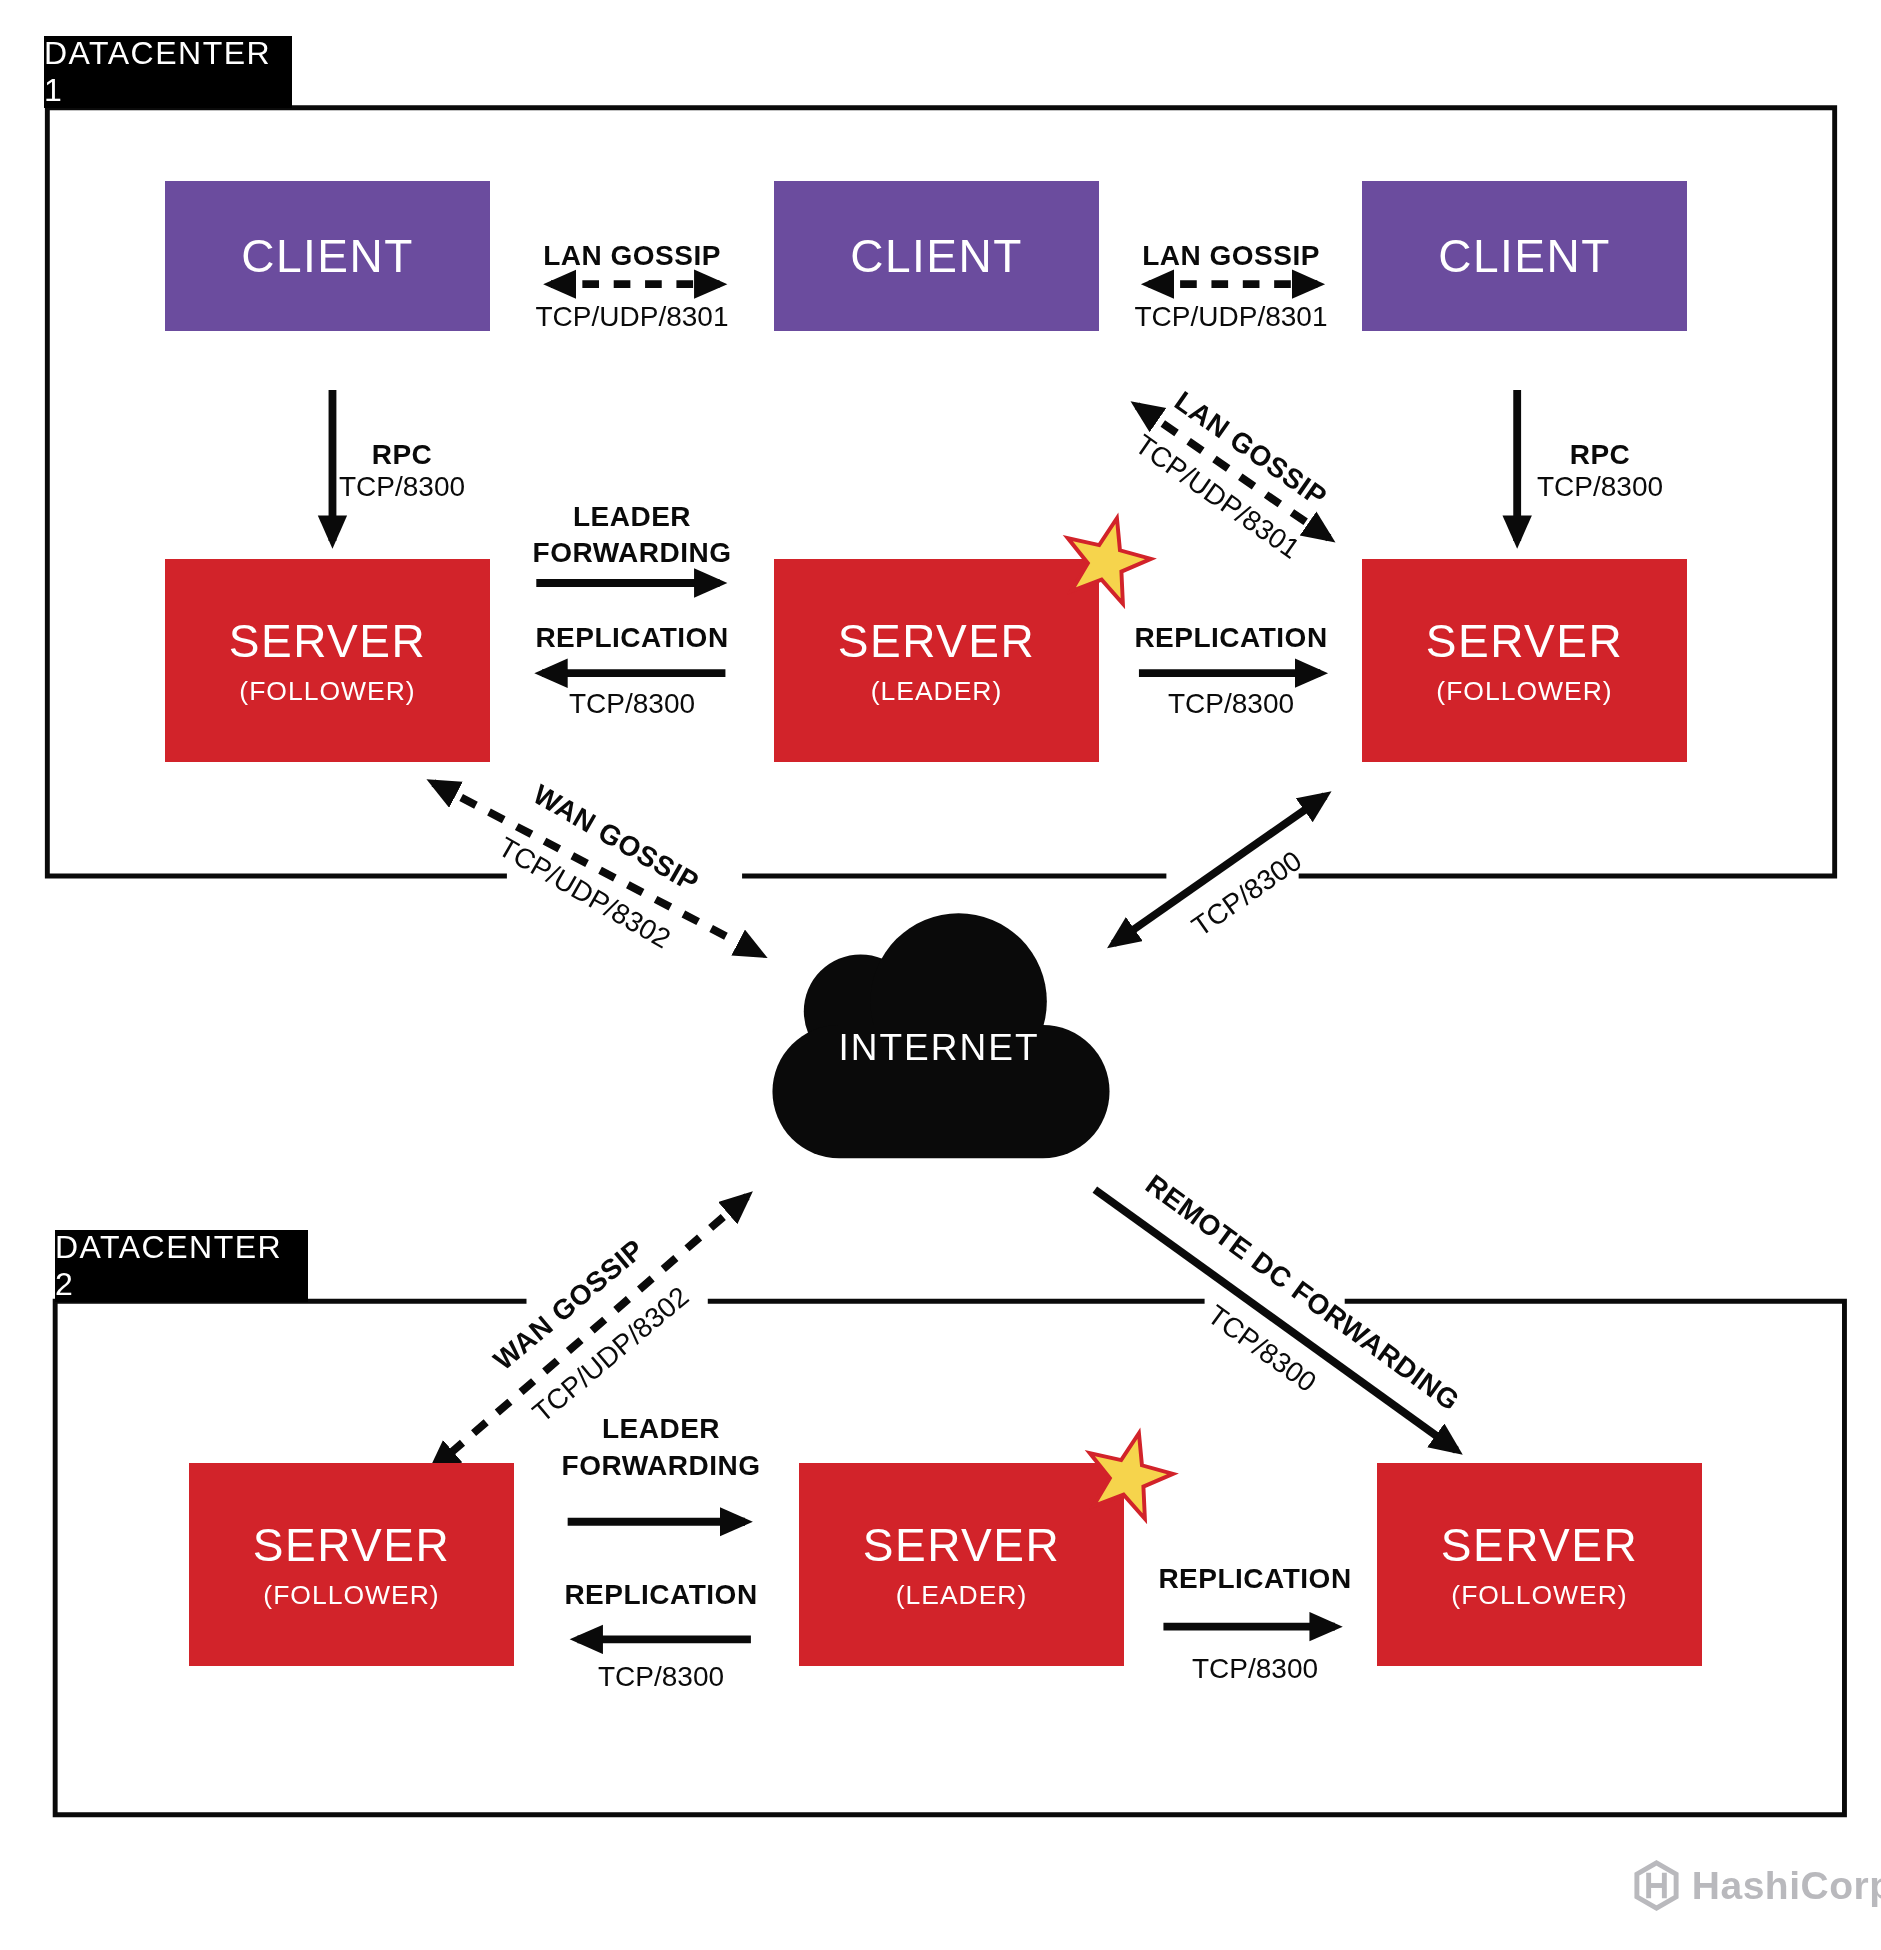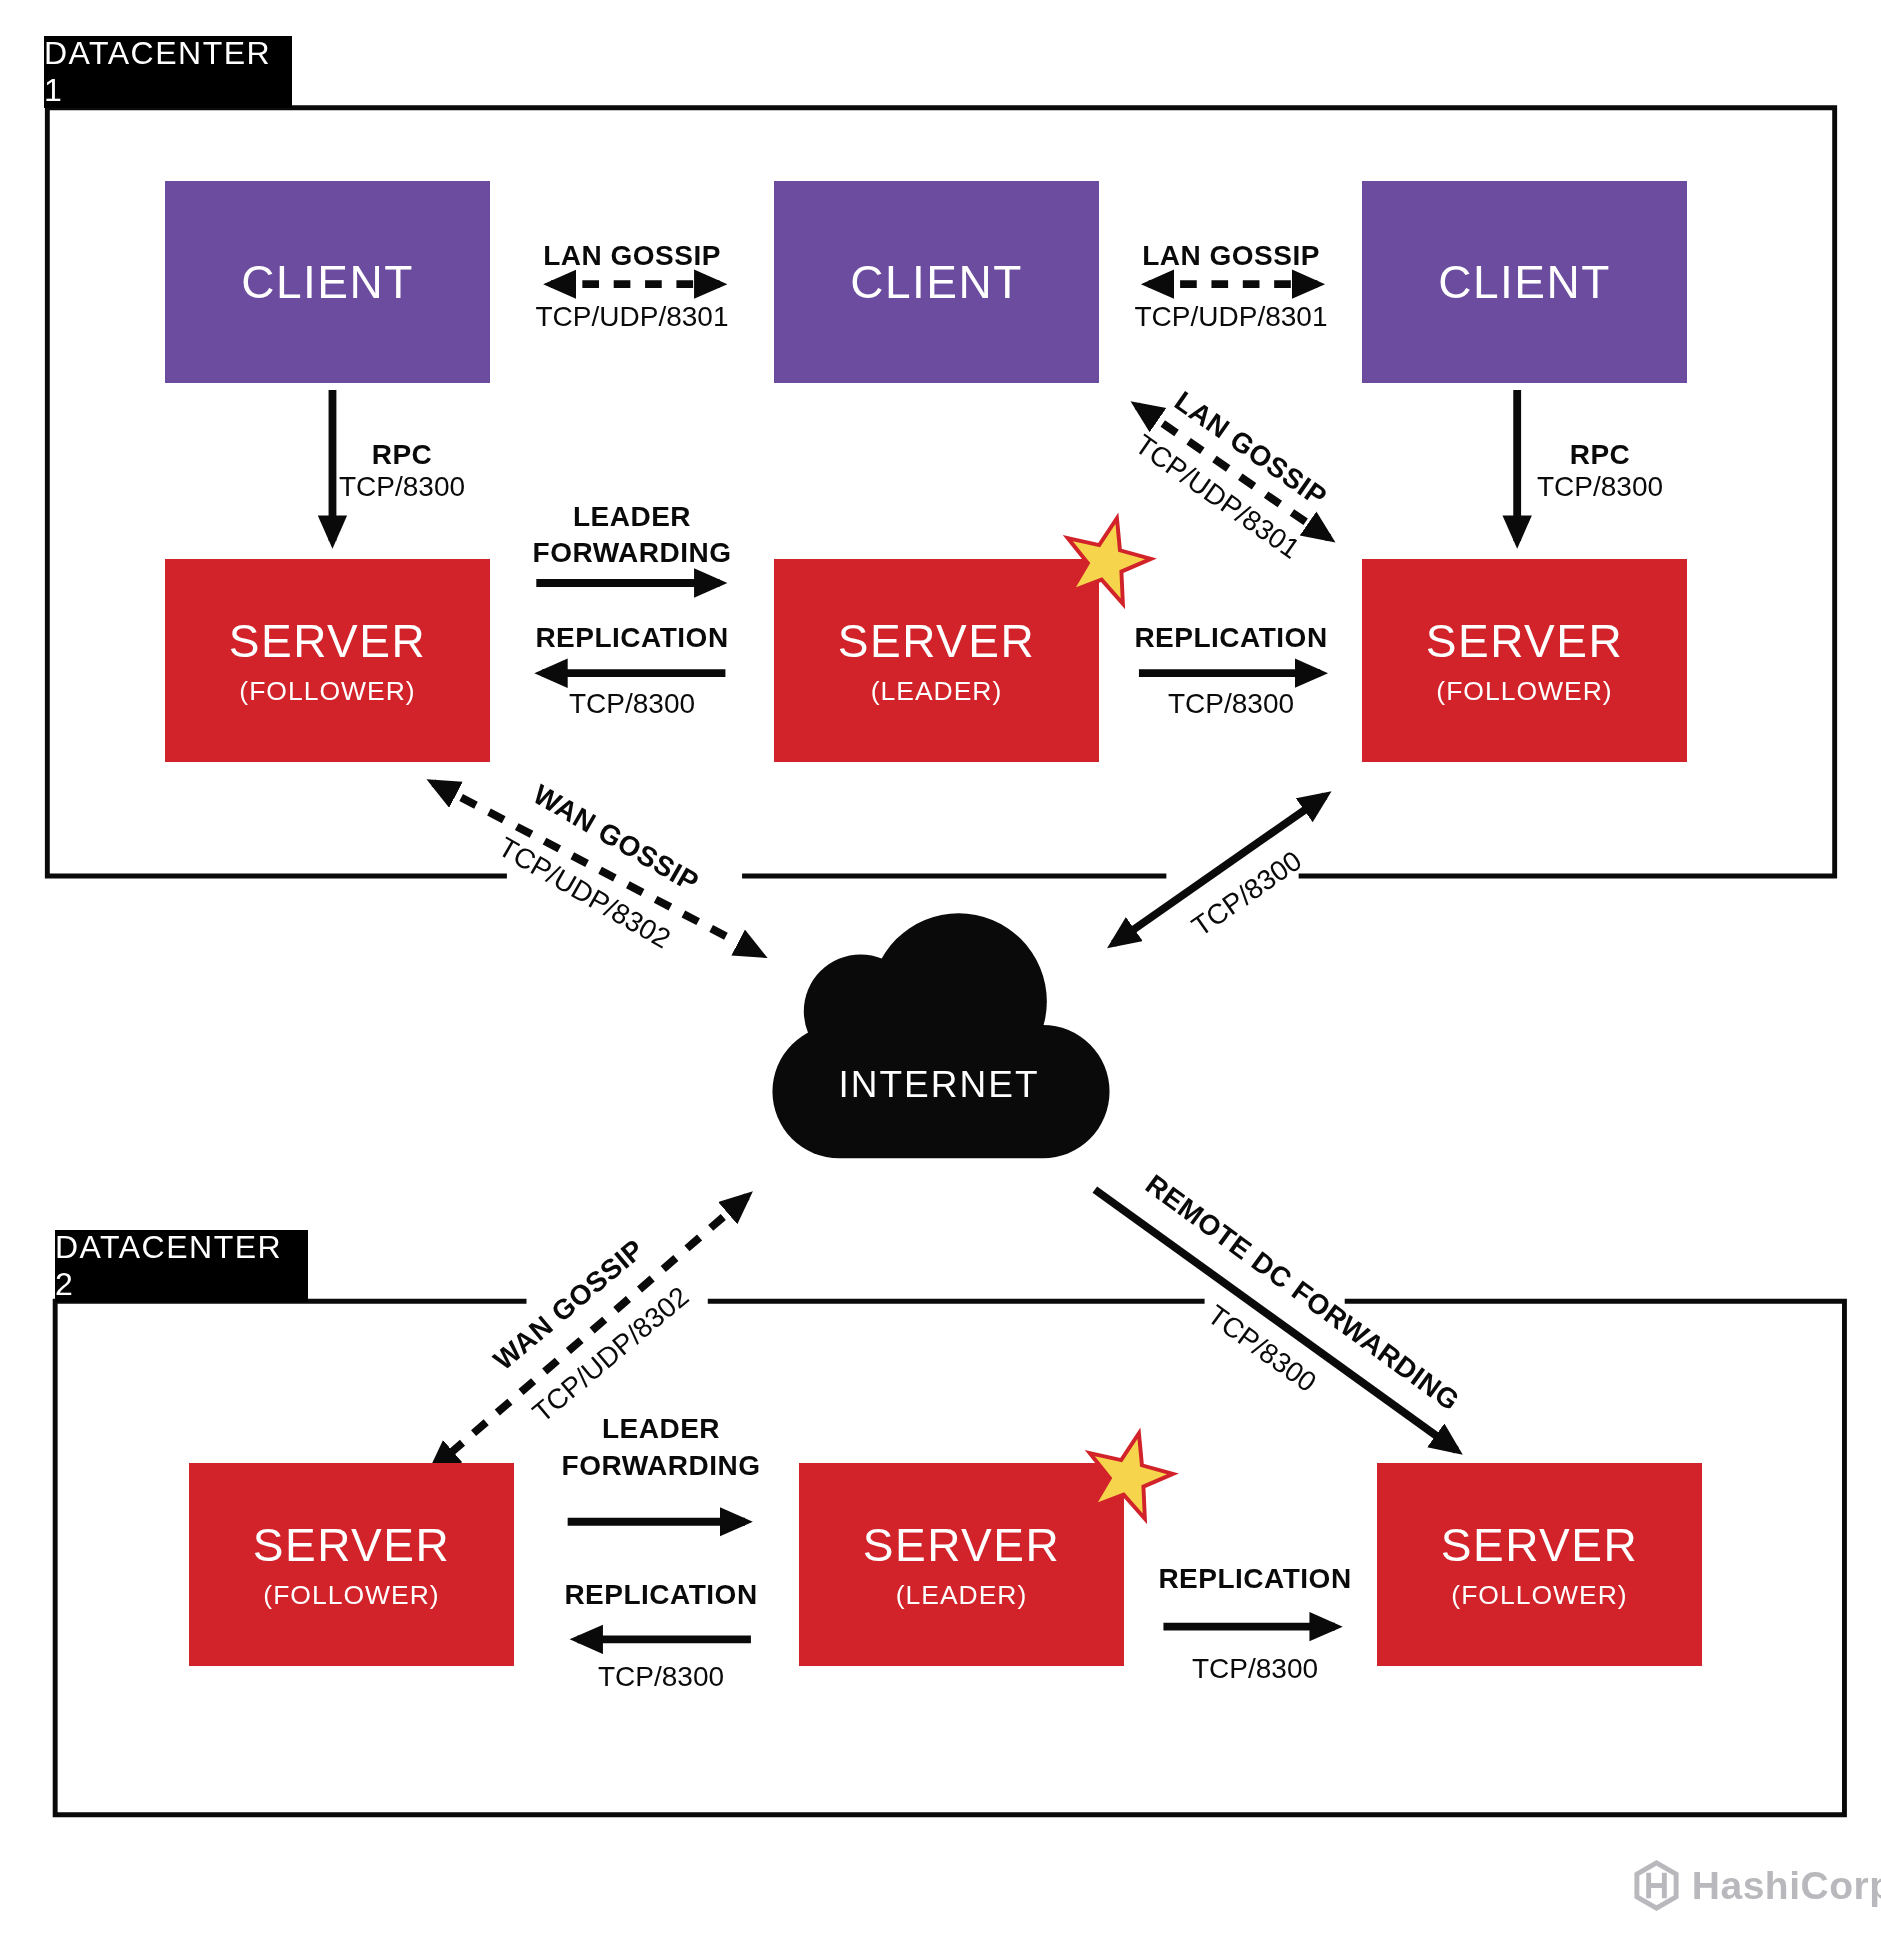--- a/index.html
+++ b/index.html
@@ -7,21 +7,21 @@
           font-family:"Liberation Sans", sans-serif;color:#0a0a0a;}
   svg{display:block;}
   #wires{position:absolute;left:0;top:0;}
   .frame{fill:none;stroke:var(--ink);stroke-width:5;}
   .solid{fill:none;stroke:var(--ink);stroke-width:8;}
   .dashed{fill:none;stroke:var(--ink);stroke-width:8;stroke-dasharray:17 15;}
   .cloudfill{fill:var(--ink);}
   .tab{position:absolute;background:#000;color:#fff;display:flex;align-items:center;justify-content:center;
        font-size:32px;letter-spacing:1.5px;}
   .box{position:absolute;display:flex;flex-direction:column;align-items:center;justify-content:center;color:#fff;}
-  .client{background:var(--client);width:325px;height:202px;}
+  .client{background:var(--client);width:325px;height:150px;}
   .server{background:var(--server);width:325px;height:203px;}
   .box-label{font-size:46px;letter-spacing:1.5px;}
   .box-role{font-size:26.5px;letter-spacing:1px;margin-top:7.8px;}
   .elabel{position:absolute;transform:translate(-50%,-50%);white-space:nowrap;text-align:center;}
   .ename{font-weight:700;font-size:28px;letter-spacing:0.5px;color:var(--ink);}
   .eport{font-size:28px;color:var(--ink);}
   .rot{position:absolute;white-space:nowrap;text-align:center;}
   .starwrap{position:absolute;transform:translate(-50%,-50%);}
   .star{fill:var(--star);stroke:var(--star-stroke);stroke-width:4;}
   .internet-label{position:absolute;transform:translate(-50%,-50%);color:#fff;font-size:37px;letter-spacing:2px;}
@@ -168,21 +168,21 @@
     <div class="eport">TCP/8300</div>
   </div>
 
   <div class="elabel ename" style="left:661px;top:1429px;">LEADER</div>
   <div class="elabel ename" style="left:661px;top:1466px;">FORWARDING</div>
   <div class="elabel ename" style="left:661px;top:1595px;">REPLICATION</div>
   <div class="elabel eport" style="left:661px;top:1677px;">TCP/8300</div>
   <div class="elabel ename" style="left:1255px;top:1579px;">REPLICATION</div>
   <div class="elabel eport" style="left:1255px;top:1669px;">TCP/8300</div>
 
-  <div class="internet-label" style="left:939px;top:1048px;margin-top:37px;">INTERNET</div>
+  <div class="internet-label" style="left:939px;top:1048px;">INTERNET</div>
 
   <div class="logo" style="left:1631px;top:1860px;">
     <svg width="51" height="51" viewBox="-26 -26 52 52">
       <polygon class="logo-icon" points="0,-23 20,-11.5 20,11.5 0,23 -20,11.5 -20,-11.5"></polygon>
       <line class="logo-icon" x1="-8" y1="-13" x2="-8" y2="13"></line>
       <line class="logo-icon" x1="8" y1="-13" x2="8" y2="13"></line>
       <line class="logo-icon" x1="-8" y1="0" x2="8" y2="0"></line>
     </svg>
     <span>HashiCorp</span>
   </div>

